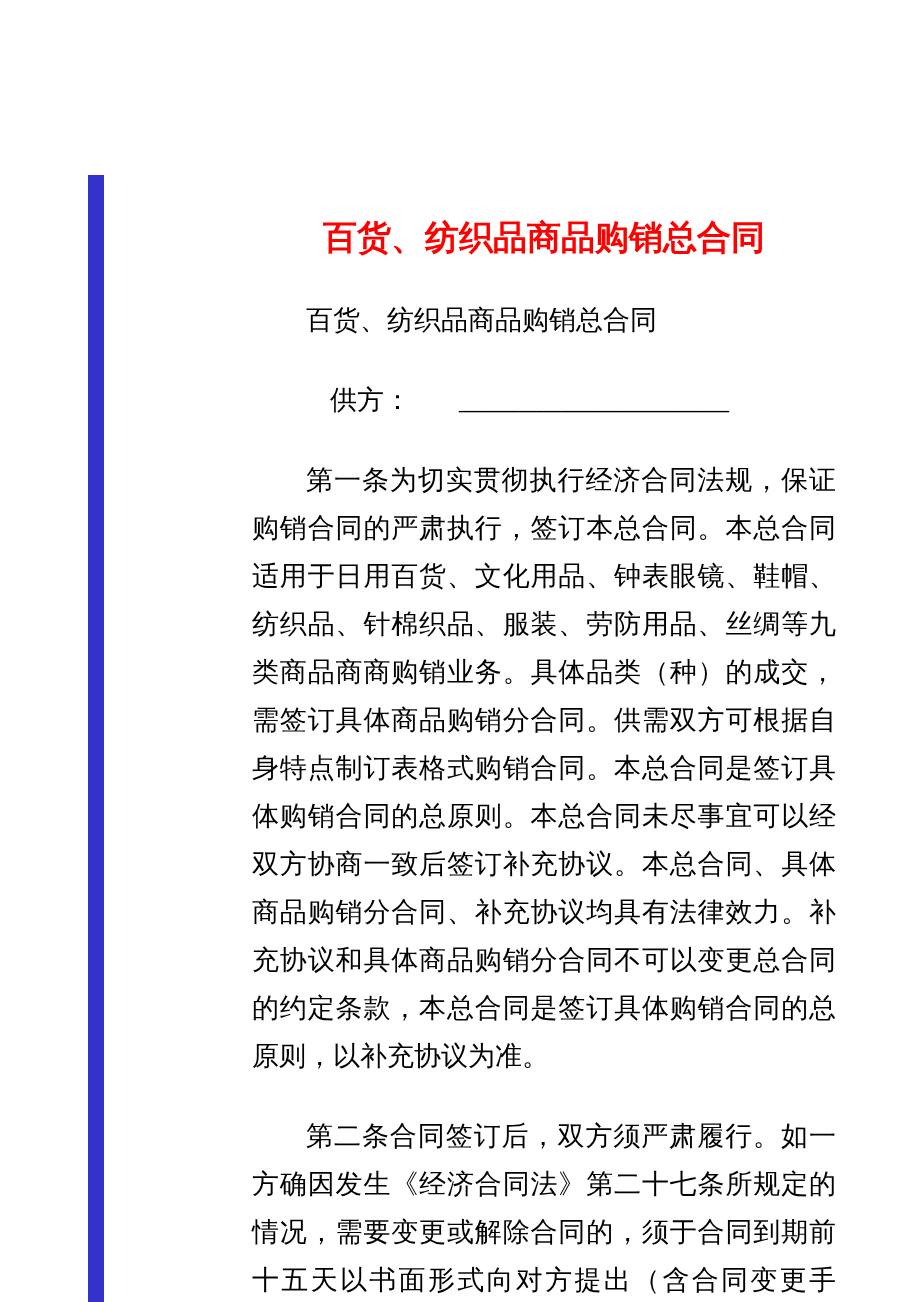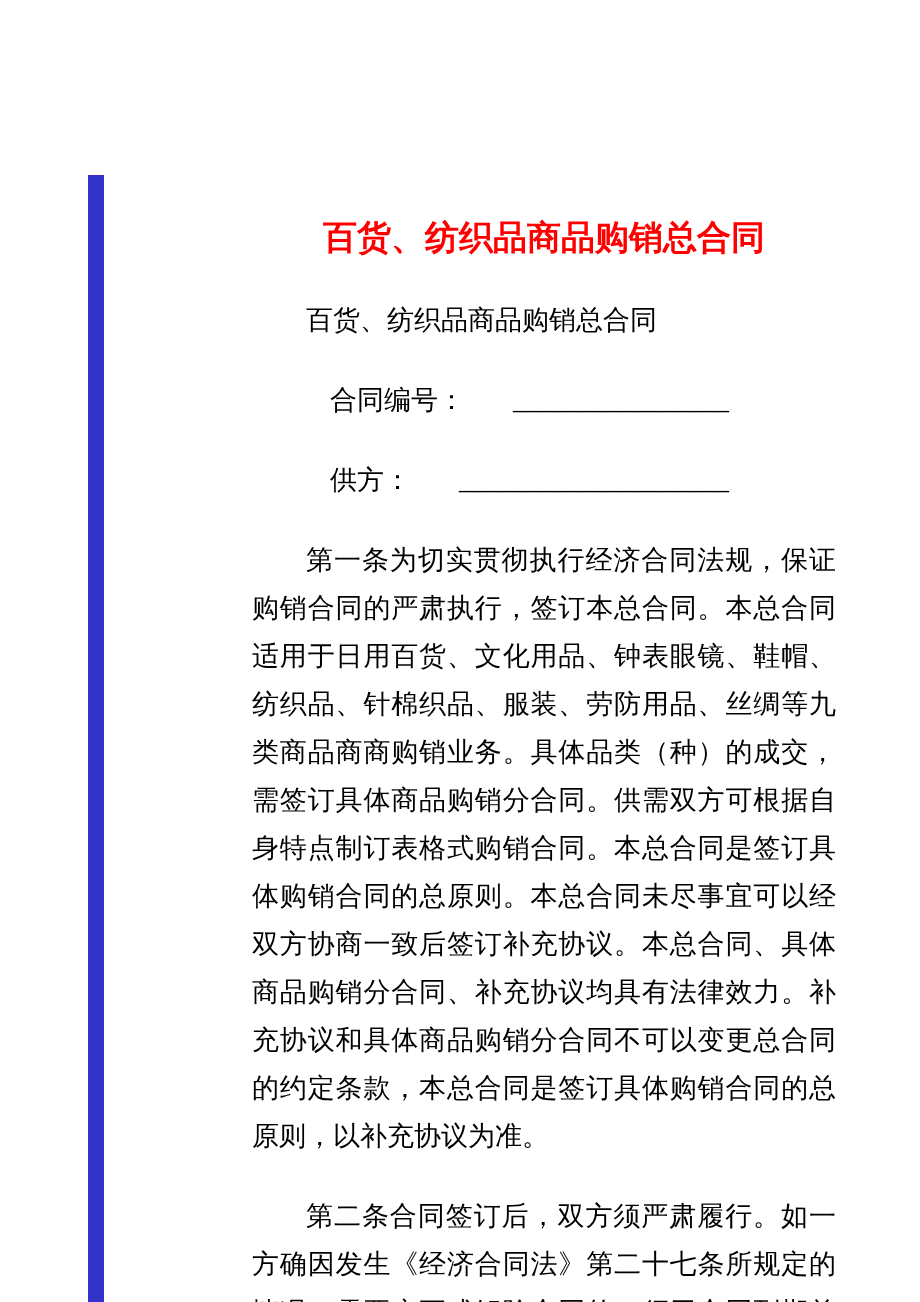--- a/index.html
+++ b/index.html
@@ -61,23 +61,20 @@
 
   <div class="side-bar left"></div>
   <div class="side-bar right"></div>
 
   <div class="content">
 
     <div class="doc-title">百货、纺织品商品购销总合同</div>
 
     <div class="line">百货、纺织品商品购销总合同</div>
 
-    <div class="line field-line">
-      <span>合同编号：</span><span class="blank">________________</span>
-    </div>
 
     <div class="line field-line">
       <span>供方：</span><span class="blank">____________________</span>
     </div>
 
 
     <div class="para">第一条为切实贯彻执行经济合同法规，保证购销合同的严肃执行，签订本总合同。本总合同适用于日用百货、文化用品、钟表眼镜、鞋帽、纺织品、针棉织品、服装、劳防用品、丝绸等九类商品商商购销业务。具体品类（种）的成交，需签订具体商品购销分合同。供需双方可根据自身特点制订表格式购销合同。本总合同是签订具体购销合同的总原则。本总合同未尽事宜可以经双方协商一致后签订补充协议。本总合同、具体商品购销分合同、补充协议均具有法律效力。补充协议和具体商品购销分合同不可以变更总合同的约定条款，本总合同是签订具体购销合同的总原则，以补充协议为准。</div>
 
     <div class="para">第二条合同签订后，双方须严肃履行。如一方确因发生《经济合同法》第二十七条所规定的情况，需要变更或解除合同的，须于合同到期前十五天以书面形式向对方提出（含合同变更手续）。对方应在接到通知后十五天内书面（或电报）答复，逾期不答复的，视为默认。因变更或解除合同使一方遭受损失的，由责任方赔偿。在新协议未达</div>
 

